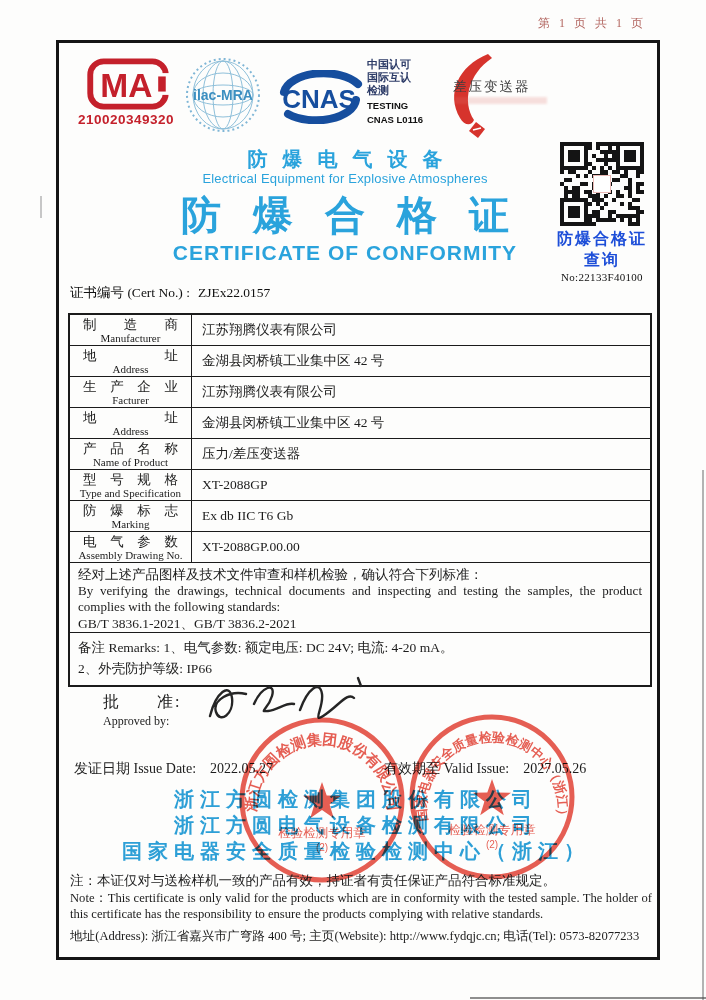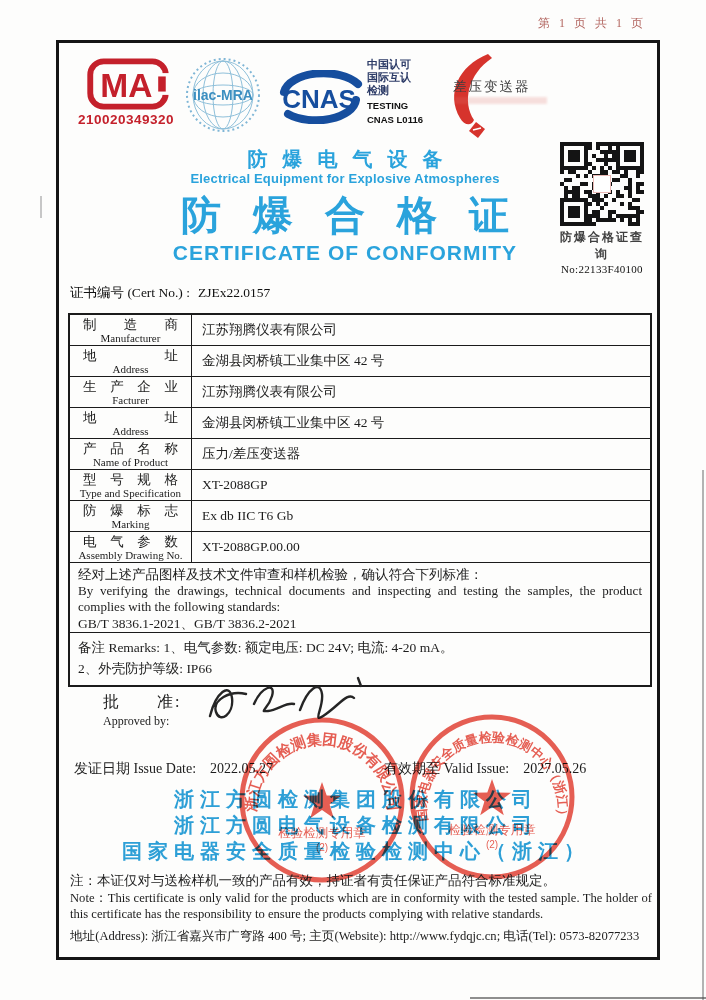--- a/index.html
+++ b/index.html
@@ -17,30 +17,30 @@
   .cma-num{left:78px;top:112px;width:110px;color:#c4202b;font-weight:bold;font-size:13.5px;font-family:"Liberation Sans",sans-serif;letter-spacing:.5px;}
   .cnas-txt{left:367px;top:58px;font-family:"Liberation Sans",sans-serif;}
   .cnas-txt .cn{font-size:11px;line-height:13px;color:#2b3a66;font-weight:bold;}
   .cnas-txt .en{font-size:9.5px;line-height:11px;color:#111;font-weight:bold;margin-top:3px;}
   .fy-label{left:453px;top:78px;font-size:13.5px;color:#3f3f3f;letter-spacing:2px;font-family:"Liberation Sans",sans-serif;}
   .fy-smear{left:455px;top:97px;width:92px;height:7px;background:#e2766f;opacity:.22;filter:blur(1px);}
 
   
   .t-block{left:75px;width:540px;text-align:center;font-family:"Liberation Sans",sans-serif;color:#2aa3dc;}
   .t-cn-sub{top:146px;font-size:20px;font-weight:bold;letter-spacing:15px;text-indent:15px;}
-  .t-en-sub{top:171px;font-size:13px;font-weight:bold;letter-spacing:.2px;}
+  .t-en-sub{top:171px;font-size:13px;font-weight:normal;letter-spacing:.2px;}
   .t-cn-main{top:188px;font-size:40px;font-weight:bold;letter-spacing:32px;text-indent:32px;}
   .t-en-main{top:241px;font-size:21px;font-weight:bold;letter-spacing:1px;}
 
   
   .qr-wrap{left:556px;top:142px;width:92px;text-align:center;}
   .qr-box{position:relative;width:84px;height:84px;margin:0 auto;}
   .qr-box i{position:absolute;width:4px;height:4px;background:#141414;}
   .qr-center{position:absolute;left:33px;top:33px;width:18px;height:18px;background:#fff;border:1px solid #e9b8b4;box-sizing:border-box;}
-  .qr-cap{font-size:12px;font-weight:bold;letter-spacing:2px;margin-top:3px;color:#404040;}
+  .qr-cap{font-size:16px;font-weight:bold;letter-spacing:2px;margin-top:3px;color:#1d4ed8;}
   .qr-num{font-size:11px;color:#111;letter-spacing:.3px;}
 
   
   .certline{top:284px;font-size:13.5px;color:#111;}
   .cl-left{left:70px;} .cl-right{left:372px;}
   .certline b{font-weight:normal;margin-left:8px;}
 
   
   .cert-table{left:68px;top:313px;width:584px;border:2px solid #1b1b1b;background:transparent;box-sizing:border-box;}
   .trow{display:flex;height:31px;border-bottom:1px solid #1b1b1b;box-sizing:border-box;}

